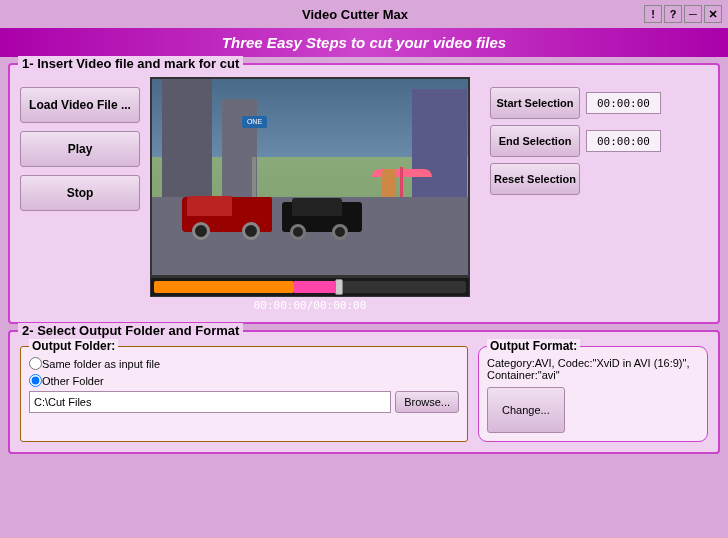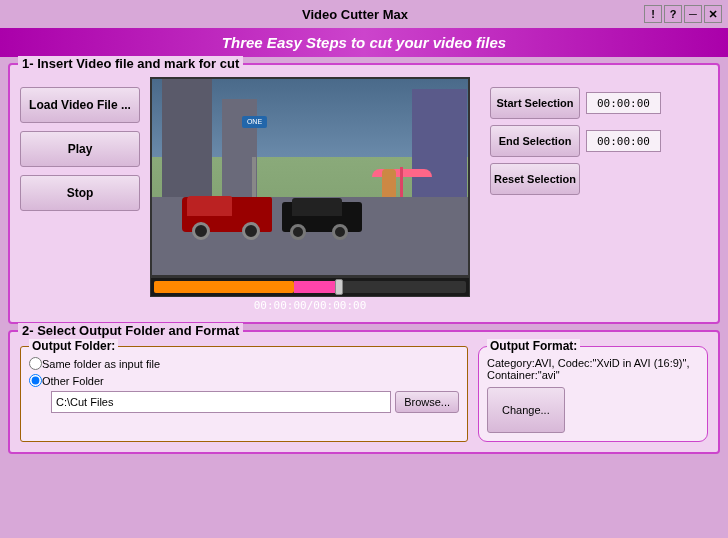--- a/index.html
+++ b/index.html
@@ -250,21 +250,20 @@
       display: flex;
       align-items: center;
       margin-top: 4px;
       font-size: 11px;
     }
     .radio-row input { cursor: pointer; }
     #folder-input-row {
       display: flex;
       gap: 4px;
       margin-top: 4px;
-      margin-left: 22px;
     }
     #folder-input {
       flex: 1;
       height: 22px;
       border: 1px solid #aa88aa;
       padding: 2px 4px;
       font-size: 11px;
       background: #fff;
     }
     .browse-btn {

